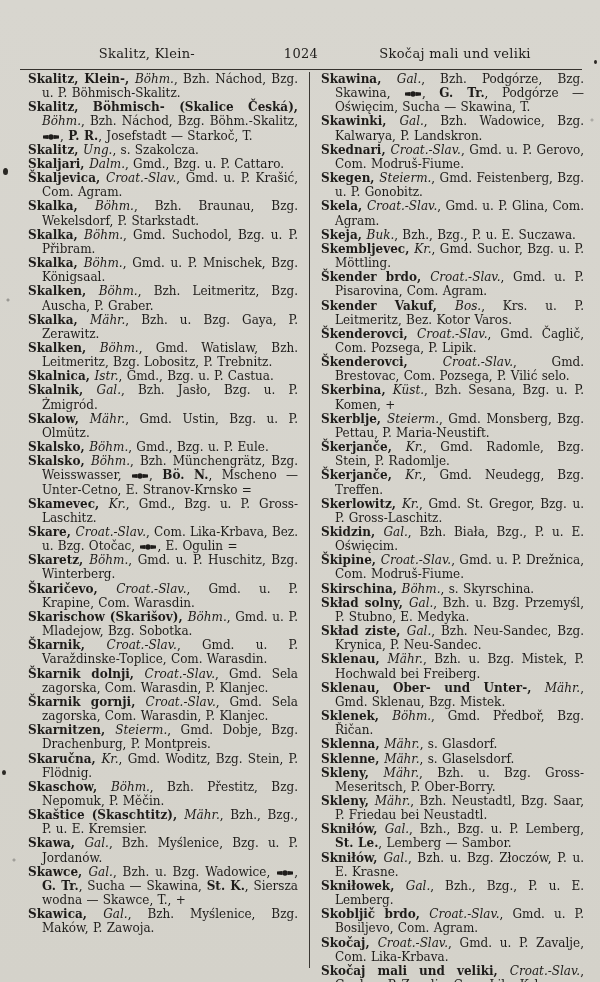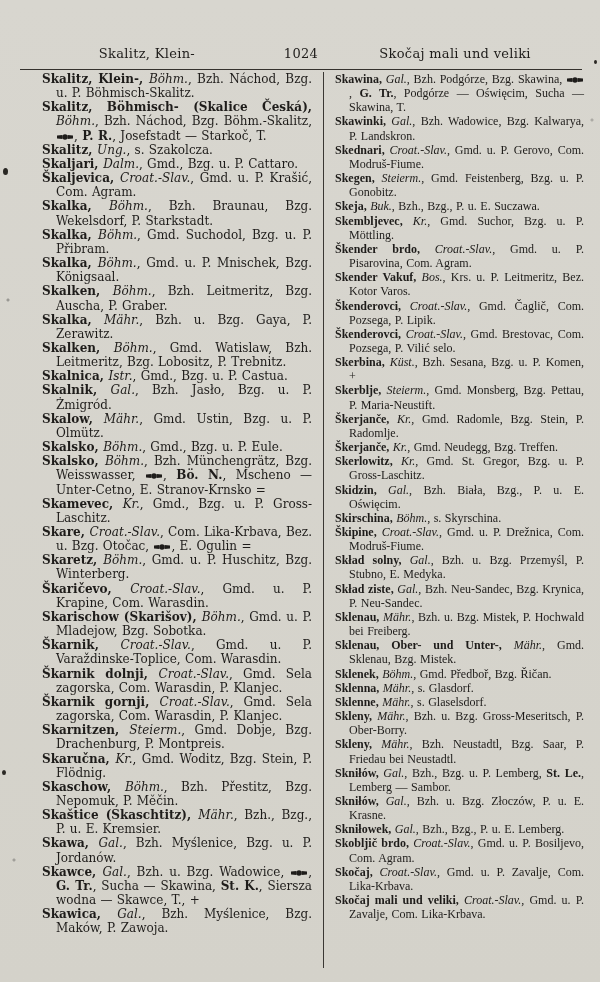--- a/index.html
+++ b/index.html
@@ -28,26 +28,25 @@
   .running-head .lh{ text-align:center; }
   .running-head .pg{ text-align:right; padding:0 10px; }
   .running-head .rh{ text-align:center; }
   .cols{
     position:absolute;top:72px;left:28px;right:16px;bottom:14px;
     display:flex;
   }
   .col{
     width:270px;
     text-align:justify;
-    margin-left:14px;
   }
   .col.left{ padding-right:8px; }
   .col.right{
     border-left:1.3px solid #3a3733;
-    padding-left:11px;margin-left:3px;flex:1;font-family:Liberation Serif, serif;
+    padding-left:11px;margin-left:3px;flex:1;
   }
   .entry{
     font-size:12px;
     line-height:14.15px;
     padding-left:14px;
     text-indent:-14px;
     word-spacing:.5px;
   }
   .entry span{ text-indent:0; }
   .b{ font-weight:700; }
@@ -129,34 +128,35 @@
       </div>
     <div class="col right" id="col-right">
         <div class="entry"><span class="b">Skawina, </span><span class="i">Gal.</span><span class="r">, Bzh. Podgórze, Bzg. Skawina, </span><svg class="rwy" width="16" height="8" viewBox="0 0 20 10" fill="#1e1c1a">
             <circle cx="10" cy="5" r="3.4"></circle>
             <path d="M0 3.2 L6.8 2.4 L6.8 7.6 L0 6.8 Z"></path>
             <path d="M20 3.2 L13.2 2.4 L13.2 7.6 L20 6.8 Z"></path>
           </svg><span class="r">, </span><span class="b">G. Tr.</span><span class="r">, Podgórze — Oświęcim, Sucha — Skawina, T.</span></div>
         <div class="entry"><span class="b">Skawinki, </span><span class="i">Gal.</span><span class="r">, Bzh. Wadowice, Bzg. Kalwarya, P. Landskron.</span></div>
         <div class="entry"><span class="b">Skednari, </span><span class="i">Croat.-Slav.</span><span class="r">, Gmd. u. P. Gerovo, Com. Modruš-Fiume.</span></div>
         <div class="entry"><span class="b">Skegen, </span><span class="i">Steierm.</span><span class="r">, Gmd. Feistenberg, Bzg. u. P. Gonobitz.</span></div>
+        <div class="entry"><span class="b">Skela, </span><span class="i">Croat.-Slav.</span><span class="r">, Gmd. u. P. Glina, Com. Agram.</span></div>
         <div class="entry"><span class="b">Skeja, </span><span class="i">Buk.</span><span class="r">, Bzh., Bzg., P. u. E. Suczawa.</span></div>
         <div class="entry"><span class="b">Skembljevec, </span><span class="i">Kr.</span><span class="r">, Gmd. Suchor, Bzg. u. P. Möttling.</span></div>
         <div class="entry"><span class="b">Škender brdo, </span><span class="i">Croat.-Slav.</span><span class="r">, Gmd. u. P. Pisarovina, Com. Agram.</span></div>
         <div class="entry"><span class="b">Skender Vakuf, </span><span class="i">Bos.</span><span class="r">, Krs. u. P. Leitmeritz, Bez. Kotor Varos.</span></div>
         <div class="entry"><span class="b">Škenderovci, </span><span class="i">Croat.-Slav.</span><span class="r">, Gmd. Čaglič, Com. Pozsega, P. Lipik.</span></div>
         <div class="entry"><span class="b">Škenderovci, </span><span class="i">Croat.-Slav.</span><span class="r">, Gmd. Brestovac, Com. Pozsega, P. Vilić selo.</span></div>
         <div class="entry"><span class="b">Skerbina, </span><span class="i">Küst.</span><span class="r">, Bzh. Sesana, Bzg. u. P. Komen, +</span></div>
         <div class="entry"><span class="b">Skerblje, </span><span class="i">Steierm.</span><span class="r">, Gmd. Monsberg, Bzg. Pettau, P. Maria-Neustift.</span></div>
         <div class="entry"><span class="b">Škerjanče, </span><span class="i">Kr.</span><span class="r">, Gmd. Radomle, Bzg. Stein, P. Radomlje.</span></div>
         <div class="entry"><span class="b">Škerjanče, </span><span class="i">Kr.</span><span class="r">, Gmd. Neudegg, Bzg. Treffen.</span></div>
         <div class="entry"><span class="b">Skerlowitz, </span><span class="i">Kr.</span><span class="r">, Gmd. St. Gregor, Bzg. u. P. Gross-Laschitz.</span></div>
         <div class="entry"><span class="b">Skidzin, </span><span class="i">Gal.</span><span class="r">, Bzh. Biała, Bzg., P. u. E. Oświęcim.</span></div>
+        <div class="entry"><span class="b">Škipine, </span><span class="i">Croat.-Slav.</span><span class="r">, Gmd. u. P. Drežnica, Com. Modruš-Fiume.</span></div>
         <div class="entry"><span class="b">Skirschina, </span><span class="i">Böhm.</span><span class="r">, s. Skyrschina.</span></div>
-        <div class="entry"><span class="b">Škipine, </span><span class="i">Croat.-Slav.</span><span class="r">, Gmd. u. P. Drežnica, Com. Modruš-Fiume.</span></div>
         <div class="entry"><span class="b">Skład solny, </span><span class="i">Gal.</span><span class="r">, Bzh. u. Bzg. Przemyśl, P. Stubno, E. Medyka.</span></div>
         <div class="entry"><span class="b">Skład ziste, </span><span class="i">Gal.</span><span class="r">, Bzh. Neu-Sandec, Bzg. Krynica, P. Neu-Sandec.</span></div>
         <div class="entry"><span class="b">Sklenau, </span><span class="i">Mähr.</span><span class="r">, Bzh. u. Bzg. Mistek, P. Hochwald bei Freiberg.</span></div>
         <div class="entry"><span class="b">Sklenau, Ober- und Unter-, </span><span class="i">Mähr.</span><span class="r">, Gmd. Sklenau, Bzg. Mistek.</span></div>
         <div class="entry"><span class="b">Sklenek, </span><span class="i">Böhm.</span><span class="r">, Gmd. Předboř, Bzg. Řičan.</span></div>
         <div class="entry"><span class="b">Sklenna, </span><span class="i">Mähr.</span><span class="r">, s. Glasdorf.</span></div>
         <div class="entry"><span class="b">Sklenne, </span><span class="i">Mähr.</span><span class="r">, s. Glaselsdorf.</span></div>
         <div class="entry"><span class="b">Skleny, </span><span class="i">Mähr.</span><span class="r">, Bzh. u. Bzg. Gross-Meseritsch, P. Ober-Borry.</span></div>
         <div class="entry"><span class="b">Skleny, </span><span class="i">Mähr.</span><span class="r">, Bzh. Neustadtl, Bzg. Saar, P. Friedau bei Neustadtl.</span></div>
         <div class="entry"><span class="b">Skniłów, </span><span class="i">Gal.</span><span class="r">, Bzh., Bzg. u. P. Lemberg, </span><span class="b">St. Le.</span><span class="r">, Lemberg — Sambor.</span></div>

